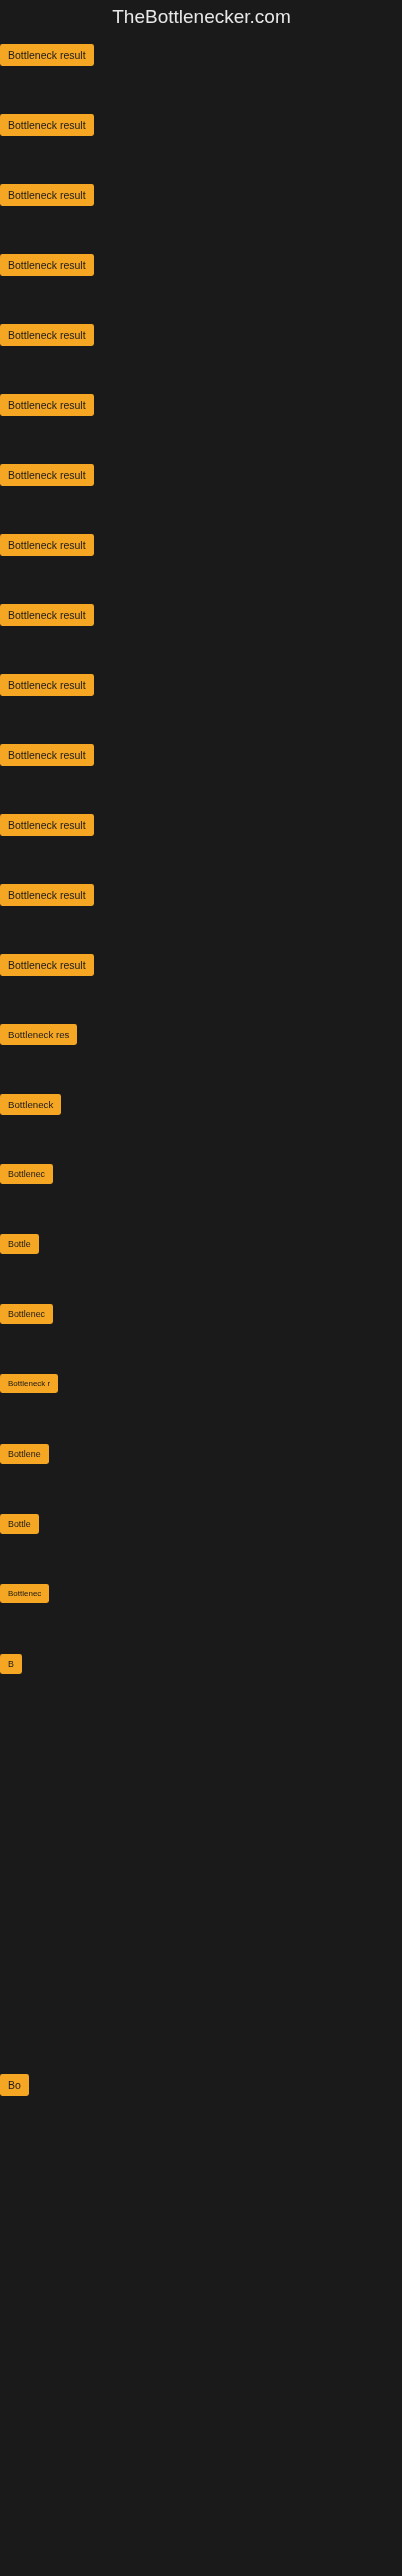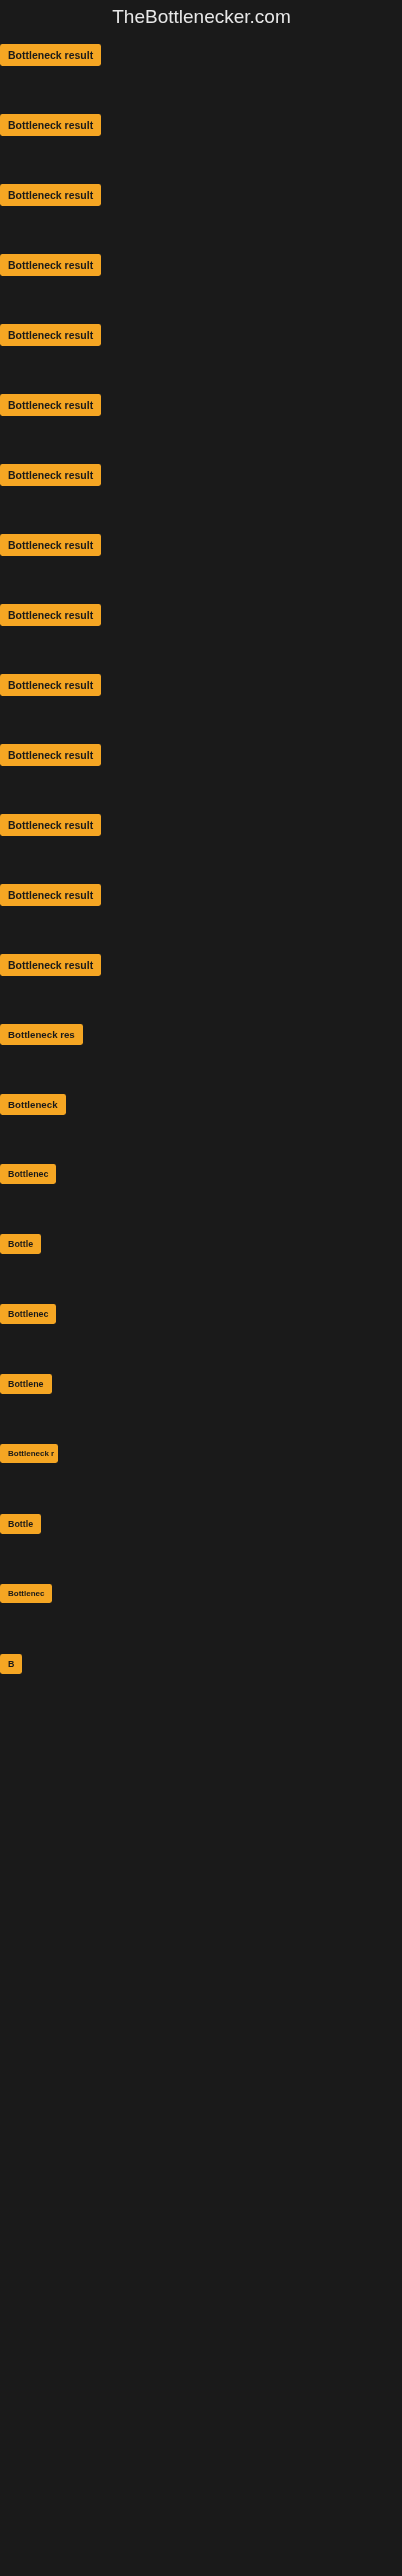--- a/index.html
+++ b/index.html
@@ -29,21 +29,21 @@
       height: 70px;
       display: flex;
       align-items: flex-start;
       padding-top: 6.4px;
     }
 
     .bottleneck-badge {
       background-color: #f5a623;
       color: #1a1a1a;
       font-size: 10.5px;
-      font-weight: bold;
+      font-weight: normal;
       padding: 4.8px 8px;
       border-radius: 2.4px;
       white-space: nowrap;
       overflow: hidden;
       display: inline-block;
       position: relative;
       left: 0;
     }
 
     
@@ -140,40 +140,43 @@
       </div>
       <div class="bottleneck-item item-17">
         <span class="bottleneck-badge">Bottlenec</span>
       </div>
       <div class="bottleneck-item item-18">
         <span class="bottleneck-badge">Bottle</span>
       </div>
       <div class="bottleneck-item item-19">
         <span class="bottleneck-badge">Bottlenec</span>
       </div>
+      <div class="bottleneck-item item-21">
+        <span class="bottleneck-badge">Bottleneck r</span>
+      </div>
       <div class="bottleneck-item item-20">
         <span class="bottleneck-badge">Bottlene</span>
-      </div>
-      <div class="bottleneck-item item-21">
-        <span class="bottleneck-badge">Bottleneck r</span>
       </div>
       <div class="bottleneck-item item-22">
         <span class="bottleneck-badge">Bottle</span>
       </div>
       <div class="bottleneck-item item-23">
         <span class="bottleneck-badge">Bottlenec</span>
       </div>
       <div class="bottleneck-item item-24">
         <span class="bottleneck-badge">B</span>
       </div>
       <div class="bottleneck-item item-25"></div>
       <div class="bottleneck-item item-26"></div>
       <div class="bottleneck-item item-27"></div>
       <div class="bottleneck-item item-28"></div>
       <div class="bottleneck-item item-29"></div>
+      <div class="bottleneck-item item-30">
+        <span class="bottleneck-badge">Bo</span>
+      </div>
       <div class="bottleneck-item item-31"></div>
       <div class="bottleneck-item item-32"></div>
       <div class="bottleneck-item item-33"></div>
       <div class="bottleneck-item item-34"></div>
       <div class="bottleneck-item item-35"></div>
     </div>
 </div>
 
 
 </body></html>

